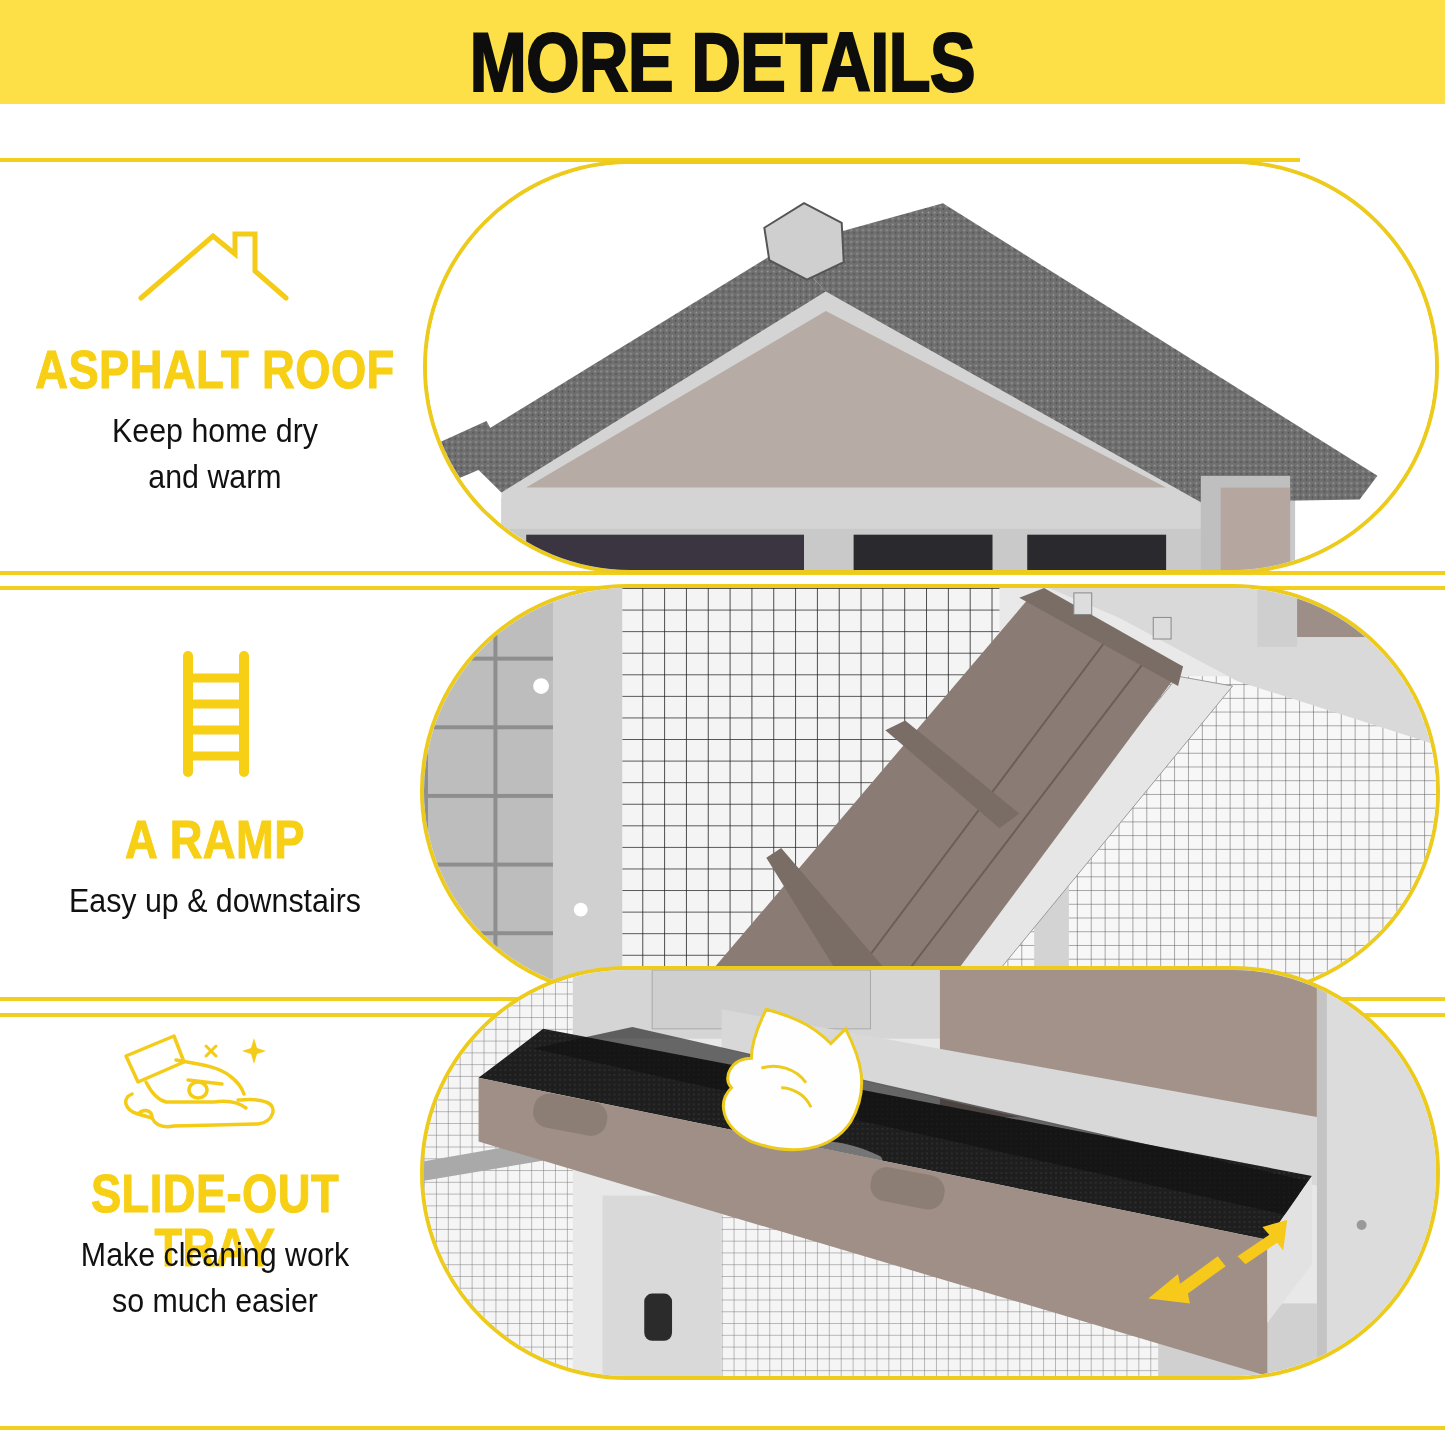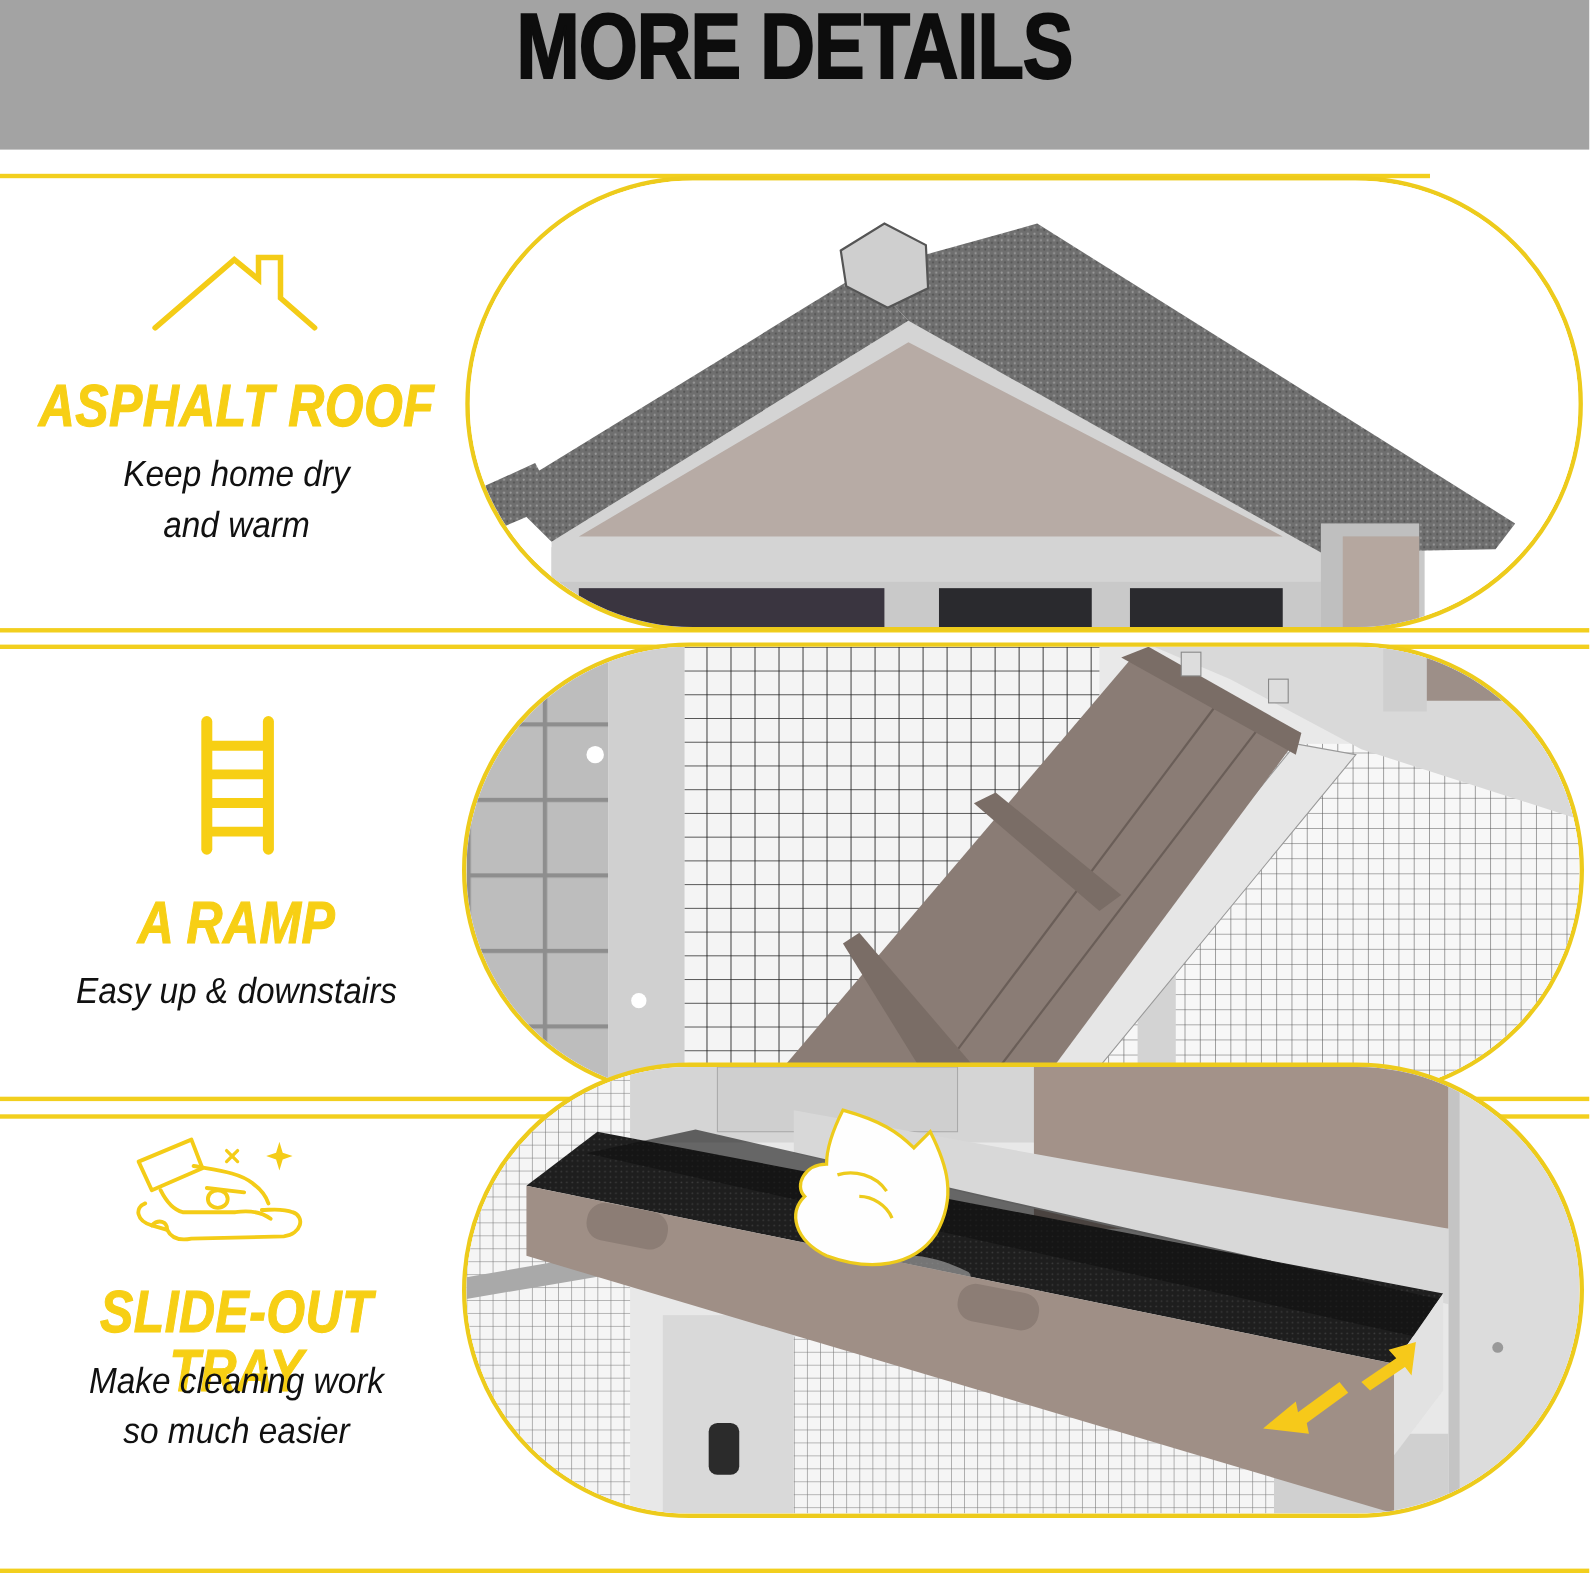--- a/index.html
+++ b/index.html
@@ -1,20 +1,20 @@
 <!DOCTYPE html>
 <html><head>
 <meta charset="utf-8">
 <style>
   html,body{margin:0;padding:0;background:#fff;}
   body{width:1445px;height:1435px;position:relative;overflow:hidden;font-family:"Liberation Sans",sans-serif;}
-  .banner{position:absolute;left:0;top:0;width:1445px;height:136px;background:#a3a3a3;display:flex;align-items:flex-start;justify-content:center;}
+  .banner{position:absolute;left:0;top:0;width:1445px;height:104px;background:#fde047;display:flex;align-items:flex-end;justify-content:center;}
   .banner h1{margin:0;font-family:"Liberation Sans",sans-serif;font-weight:900;font-size:84px;color:#0d0d0d;letter-spacing:-1px;transform:scaleX(0.82);-webkit-text-stroke:2px #0d0d0d;line-height:1;}
   .hline{position:absolute;left:0;height:4px;background:#F2CF1E;}
-  .panel{position:absolute;left:0;width:1350px;font-style:italic;}
+  .panel{position:absolute;left:0;width:1350px;}
   .icon{position:absolute;}
   .title{position:absolute;left:0;width:430px;text-align:center;color:#F7CF14;font-weight:900;font-size:54px;line-height:1;transform:scaleX(0.84);transform-origin:center;-webkit-text-stroke:1px #F7CF14;letter-spacing:0.5px;}
   .desc{position:absolute;left:0;width:430px;text-align:center;color:#111;font-size:33px;line-height:46px;transform:scaleX(0.92);transform-origin:center;}
   .pill{position:absolute;border:4px solid #EDCB1C;border-radius:220px;overflow:hidden;background:#fff;box-sizing:border-box;}
   .pill svg{display:block;width:100%;height:100%;}
 </style>
 </head>
 <body>
 
 <div class="banner">

